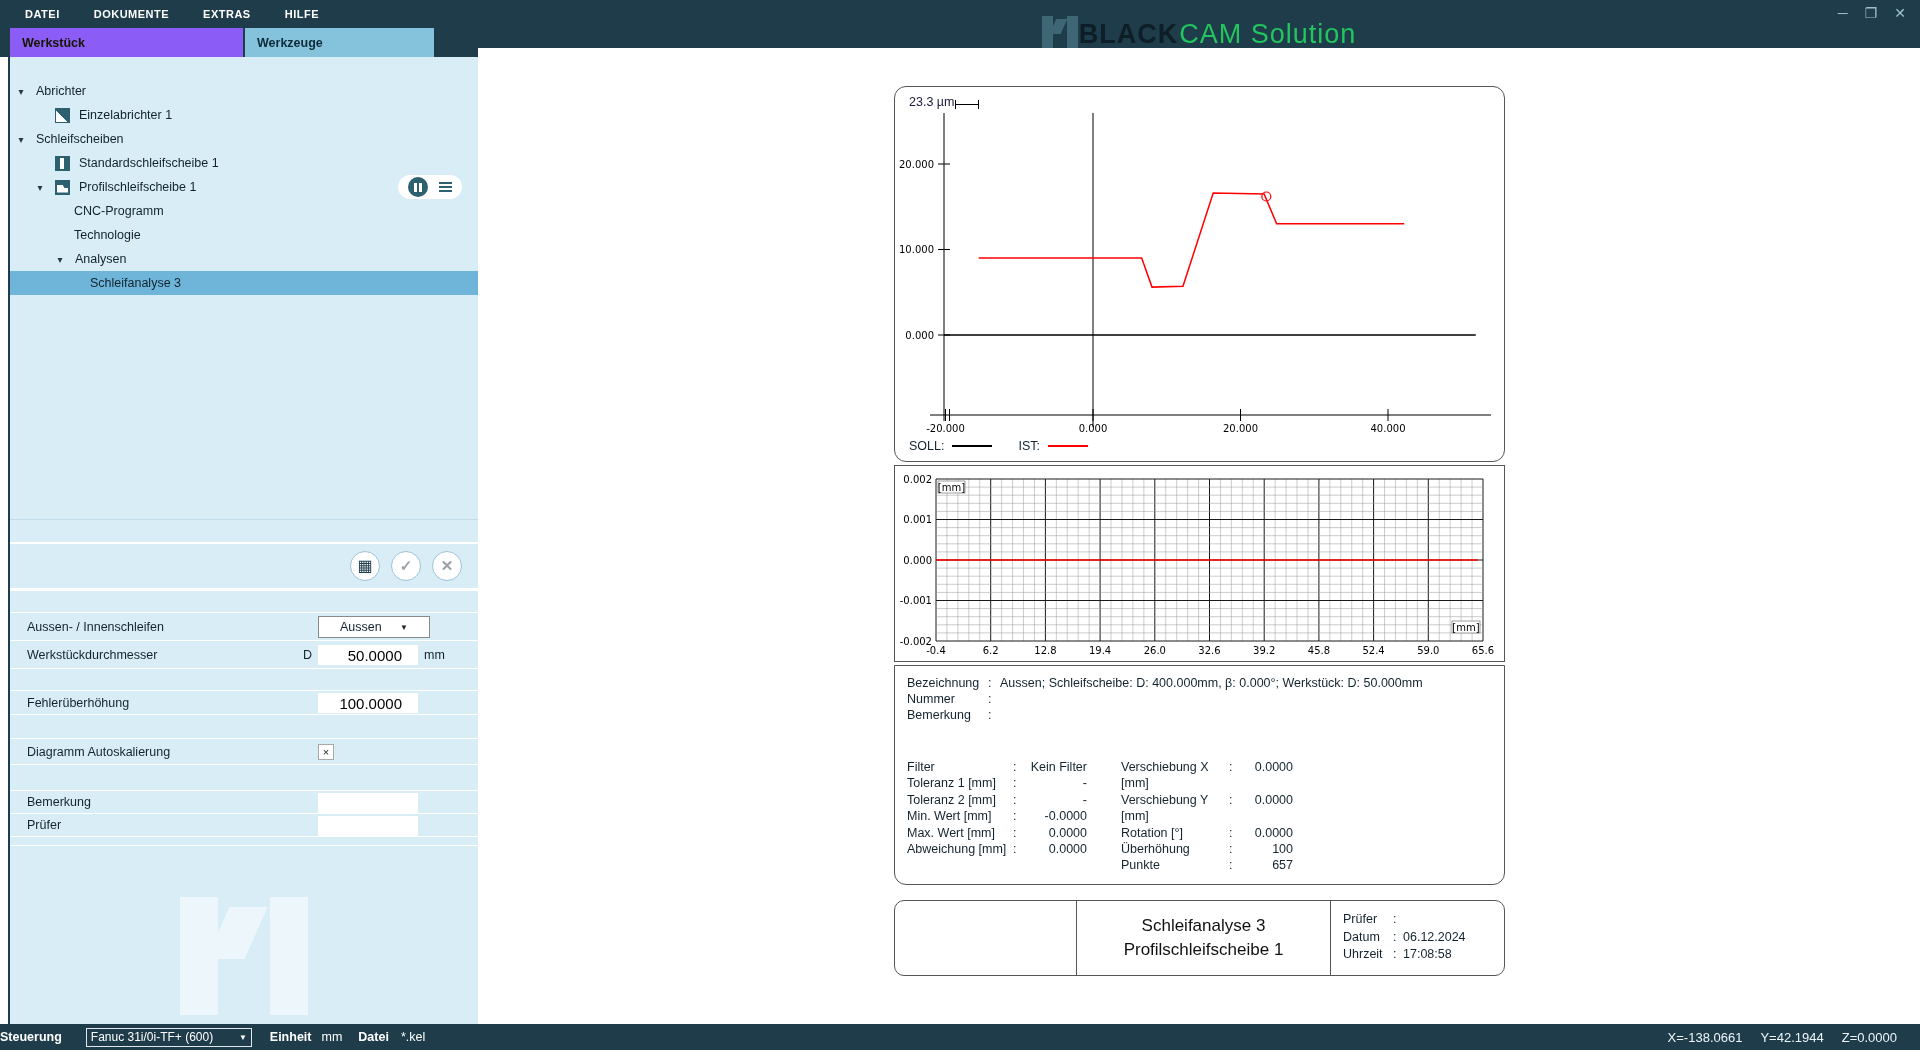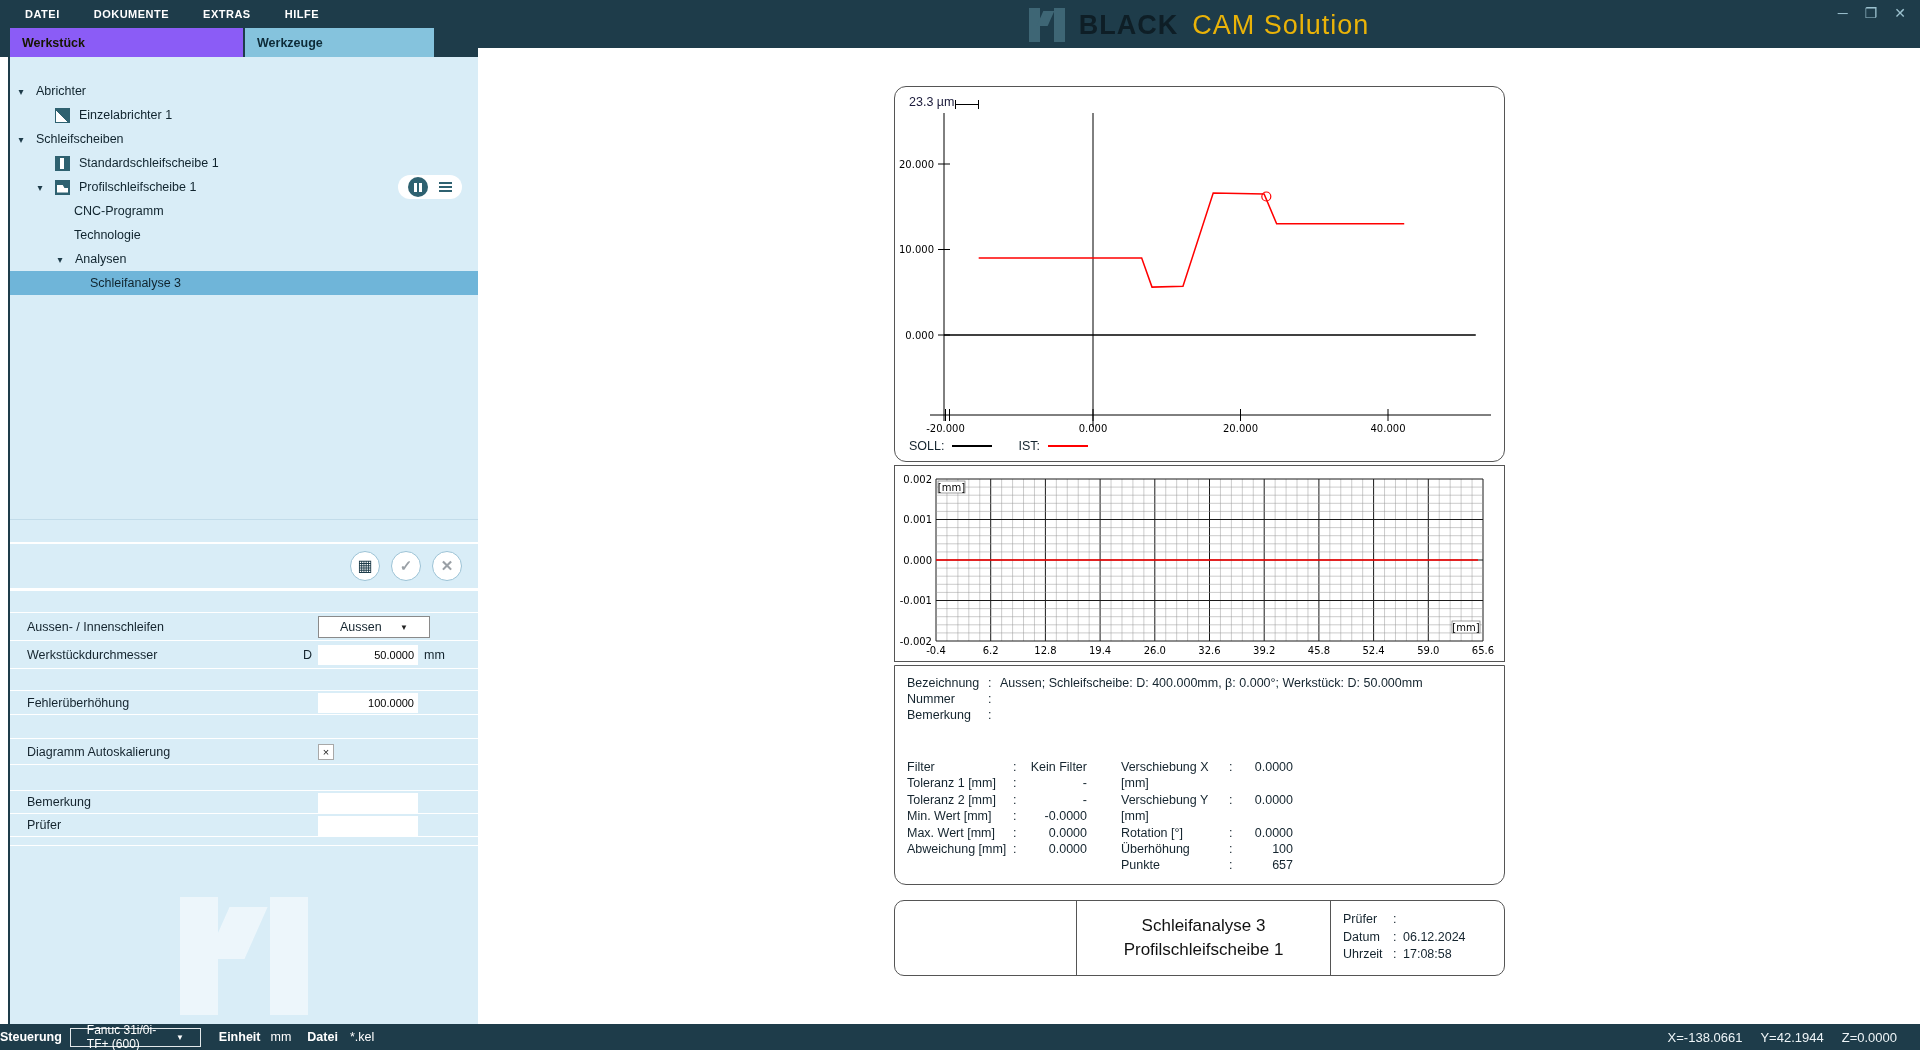--- a/index.html
+++ b/index.html
@@ -9,27 +9,27 @@
   
   .header{position:absolute;left:0;top:0;width:1920px;height:57px;background:#1e3c4a}
   .header-patch{position:absolute;left:478px;top:48px;width:1442px;height:9px;background:#fff}
   .menu{position:absolute;left:25px;top:0;height:28px;display:flex;gap:34px;align-items:center}
   .menu span{color:#fff;font-size:11px;font-weight:bold;letter-spacing:.5px;cursor:default}
   .tab{position:absolute;top:28px;height:29px;display:flex;align-items:center;
        padding-left:12px;font-weight:bold;font-size:12.5px}
   .tab-ws{left:10px;width:233px;background:#8b5cf6;color:#161600}
   .tab-wz{left:245px;width:189px;background:#85c3dd;color:#0d2b38}
   .brand{position:absolute;left:478px;top:0;width:1442px;height:50px;display:flex;
-         align-items:center;justify-content:center;gap:14px}
+         align-items:flex-end;justify-content:center;gap:1px}
   .logo-h{position:relative;width:36px;height:34px}
   .logo-h i{position:absolute;top:0;bottom:0;width:11px;background:#3e6675}
   .logo-h i.l{left:0}.logo-h i.r{right:0}
   .logo-h i.m{left:11px;right:11px;top:3px;height:15px;transform:skewX(-24deg)}
   .brand-bold{font-size:27px;font-weight:bold;color:#0e1e26;letter-spacing:1px}
-  .brand-rest{font-size:27px;color:#eab308;letter-spacing:1px}
+  .brand-rest{font-size:27px;color:#22c55e;letter-spacing:1px}
   .winbtns{position:absolute;right:14px;top:5px;display:flex;gap:17px;color:#9cc2cf;font-size:14px}
   .winbtns span{cursor:default;line-height:16px}
 
   
   .sidebar{position:absolute;left:0;top:57px;width:478px;height:967px;background:#fff}
   .side-line{position:absolute;left:8px;top:0;width:2px;height:100%;background:#1e3c4a}
   .side-panel{position:absolute;left:10px;top:0;width:468px;height:100%;background:#d9edf7}
 
   .tree{padding-top:22px;height:463px;border-bottom:1px solid #c2dcea;position:relative}
   .trow{height:24px;display:flex;align-items:center;font-size:12.5px;color:#10242e;width:100%}
@@ -60,21 +60,21 @@
   .cbtn{width:30px;height:30px;border-radius:50%;background:#fff;border:1px solid #9cc3d6;
         display:flex;align-items:center;justify-content:center;cursor:default}
   .calc-glyph{color:#1e3c4a;font-size:16px;line-height:16px}
   .gray-glyph{color:#9aa0a6;font-size:15px;font-weight:bold}
   .frow{position:relative;border-top:1px solid #fff;background:#d9edf7}
   .frow .lbl{position:absolute;left:17px;top:50%;transform:translateY(-50%);font-size:12.5px}
   .dd{position:absolute;left:308px;top:3px;width:112px;height:22px;background:#fff;border:1px solid #8a8a8a;
       font-size:12.5px;display:flex;align-items:center;justify-content:space-between;padding:0 21px}
   .dd .caret{font-size:8px;color:#222}
   .nin{position:absolute;left:308px;top:4px;width:100px;height:20px;border:0;background:#fff;
-       text-align:right;font-size:11px;padding-right:4px;font-family:"Liberation Sans",sans-serif}
+       text-align:right;font-size:15px;padding-right:16px;font-family:"Liberation Sans",sans-serif}
   .tin{text-align:left;padding-left:4px}
   .pfx{position:absolute;left:293px;top:50%;transform:translateY(-50%);font-size:12.5px}
   .sfx{position:absolute;left:414px;top:50%;transform:translateY(-50%);font-size:12.5px}
   .cb{position:absolute;left:308px;top:5px;width:16px;height:16px;background:#fff;border:1px solid #a8a8a8;
       font-size:11px;display:flex;align-items:center;justify-content:center;color:#222}
   .wm{position:absolute;left:170px;top:840px;width:128px;height:118px;opacity:.55}
   .wm i{position:absolute;top:0;bottom:0;width:38px;background:#fff}
   .wm i.l{left:0}.wm i.r{right:0}
   .wm i.m{left:38px;right:38px;top:10px;height:52px;transform:skewX(-24deg)}
 
@@ -105,22 +105,22 @@
   .p4 .cell{height:100%}
   .p4 .c2{border-left:1px solid #555;border-right:1px solid #555;display:flex;flex-direction:column;
           align-items:center;justify-content:center;font-size:17px;line-height:24px;color:#111}
   .p4 .c3{padding:10px 0 0 12px;font-size:12.5px;line-height:17.5px}
   .meta-row{display:grid;grid-template-columns:50px 10px auto}
 
   
   .status{position:absolute;left:0;top:1024px;width:1920px;height:26px;background:#1e3c4a;
           color:#fff;font-size:12.5px;display:flex;align-items:center}
   .status .b{font-weight:bold}
-  .sdd{margin-left:8px;width:131px;height:19px;border:1px solid #e2e8ea;display:flex;align-items:center;
-       justify-content:space-between;padding:0 16px;font-size:12px;background:#1e3c4a}
+  .sdd{margin-left:24px;width:166px;height:19px;border:1px solid #e2e8ea;display:flex;align-items:center;
+       justify-content:space-between;padding:0 4px;font-size:12px;background:#1e3c4a}
   .sdd .caret{font-size:8px}
   .coords{margin-left:auto;margin-right:23px;display:flex;gap:18px;font-size:13px;color:#eef5f8}
 </style>
 </head>
 <body>
 
 <div class="header">
   <div class="menu">
     <span>DATEI</span>
     <span>DOKUMENTE</span>

